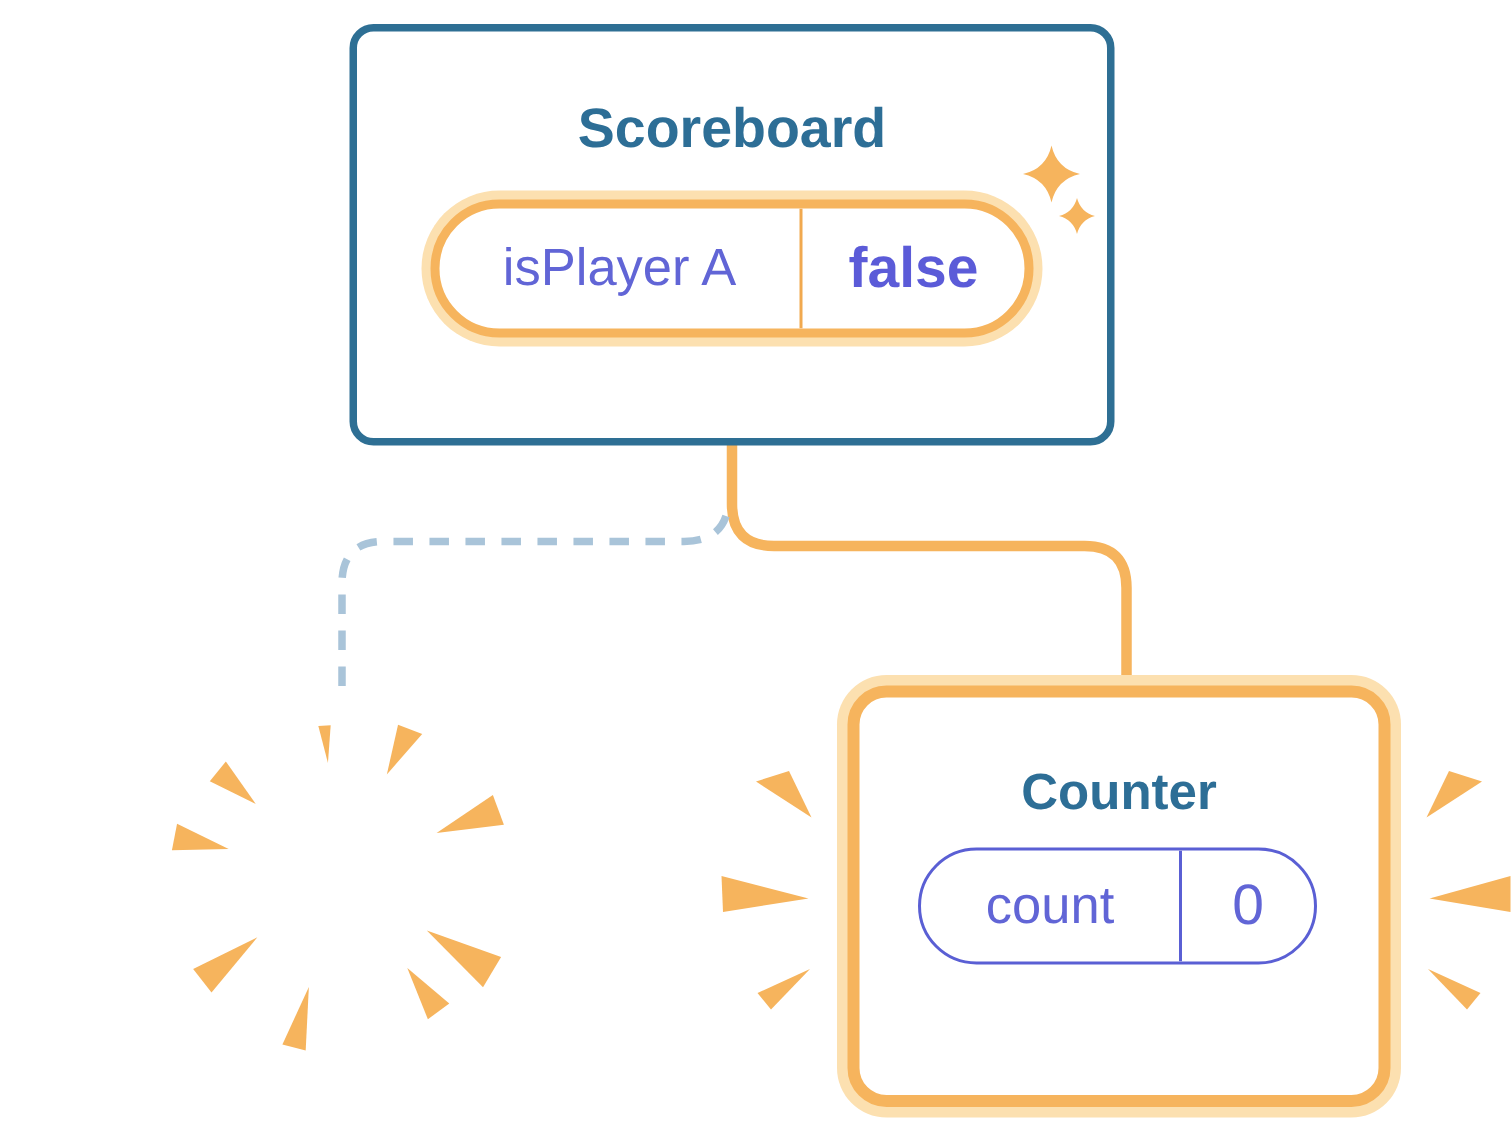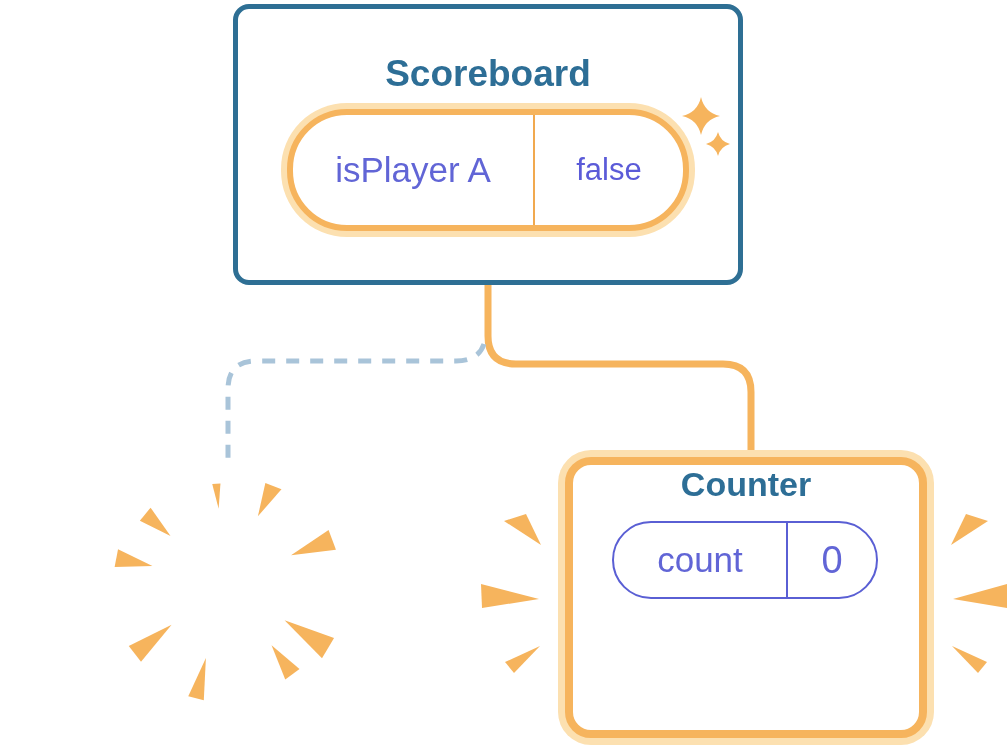--- a/index.html
+++ b/index.html
@@ -17,53 +17,53 @@
   svg.layer{position:absolute; left:0; top:0; pointer-events:none;}
   .connector-kept{fill:none; stroke:var(--orange); stroke-width:7;}
   .connector-removed{fill:none; stroke:var(--dashed-blue); stroke-width:5; stroke-dasharray:13 11;}
   .sparkle{fill:var(--orange);}
   .ray{fill:var(--orange);}
 
   .card{
     position:absolute; background:var(--card-bg); box-sizing:border-box;
   }
   .scoreboard-card{
-    left:233px; top:4px; width:510px; height:281px;
+    left:233px; top:16px; width:510px; height:281px;
     border:5px solid var(--blue-border); border-radius:16px;
   }
   .counter-card{
     left:565px; top:457px; width:362px; height:281px;
     border:8px solid var(--orange); border-radius:26px;
     box-shadow:0 0 0 7px var(--orange-halo);
   }
   .card-title{
     text-align:center; font-weight:bold; color:var(--blue-title);
   }
   .scoreboard-card .card-title{font-size:37px; margin-top:44px;}
-  .counter-card .card-title{font-size:34px; }
+  .counter-card .card-title{font-size:34px; margin-top:44px;}
 
   .pill{
     display:flex; box-sizing:border-box; background:#ffffff; overflow:hidden;
   }
   .scoreboard-pill{
-    width:402px; height:122px; margin:14px auto 0 auto;
+    width:402px; height:92px; margin:26px auto 0 auto;
     border:6px solid var(--orange); border-radius:60px;
     box-shadow:0 0 0 6px var(--orange-halo);
   }
   .counter-pill{
     width:266px; height:78px; margin:17px 0 0 39px;
     border:2px solid var(--purple-border); border-radius:52px;
   }
   .pill-key,.pill-value{
     display:flex; align-items:center; justify-content:center;
     color:var(--purple-text);
   }
   .scoreboard-pill .pill-key{width:240px; font-size:35px;}
   .scoreboard-pill .pill-value{
-    flex:1; font-size:31px; font-weight:normal; color:var(--purple-value);
+    flex:1; font-size:38px; font-weight:bold; color:var(--purple-value);
     border-left:2px solid var(--orange-divider);
   }
   .counter-pill .pill-key{width:172px; font-size:35px;}
   .counter-pill .pill-value{
     flex:1; font-size:38px;
     border-left:2px solid var(--purple-border);
   }
   .destroyed-card{
     left:103px; top:476px; width:240px; height:230px;
     border-radius:18px; transform:rotate(11deg);

